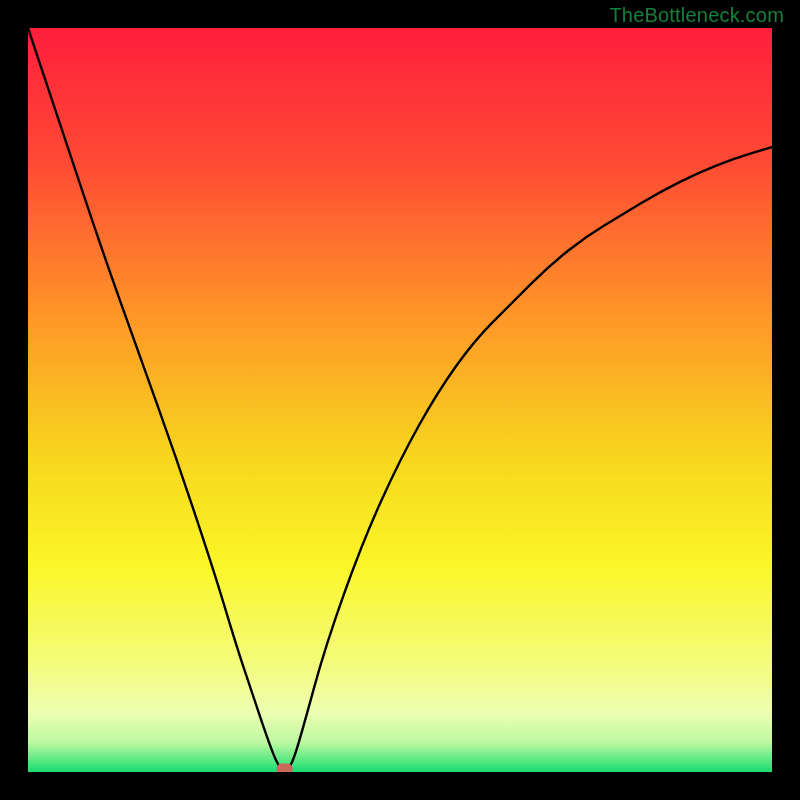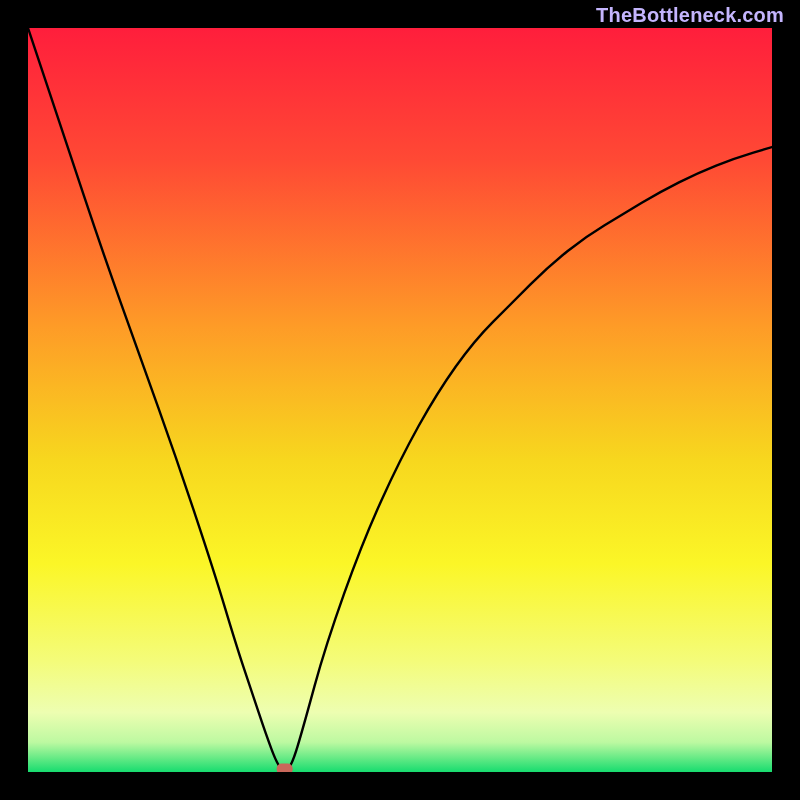--- a/index.html
+++ b/index.html
@@ -8,23 +8,23 @@
     width: 800px;
     height: 800px;
     background: #000;
     font-family: Arial, Helvetica, sans-serif;
     overflow: hidden;
   }
   .watermark {
     position: absolute;
     top: 4px;
     right: 16px;
-    color: #c4b5fd;
+    color: #15803d;
     font-size: 20px;
-    font-weight: 700;
+    font-weight: 400;
     letter-spacing: 0.2px;
     z-index: 50;
   }
   .plot-wrap {
     position: absolute;
     left: 28px;
     top: 28px;
     width: 744px;
     height: 744px;
     background: #000;

